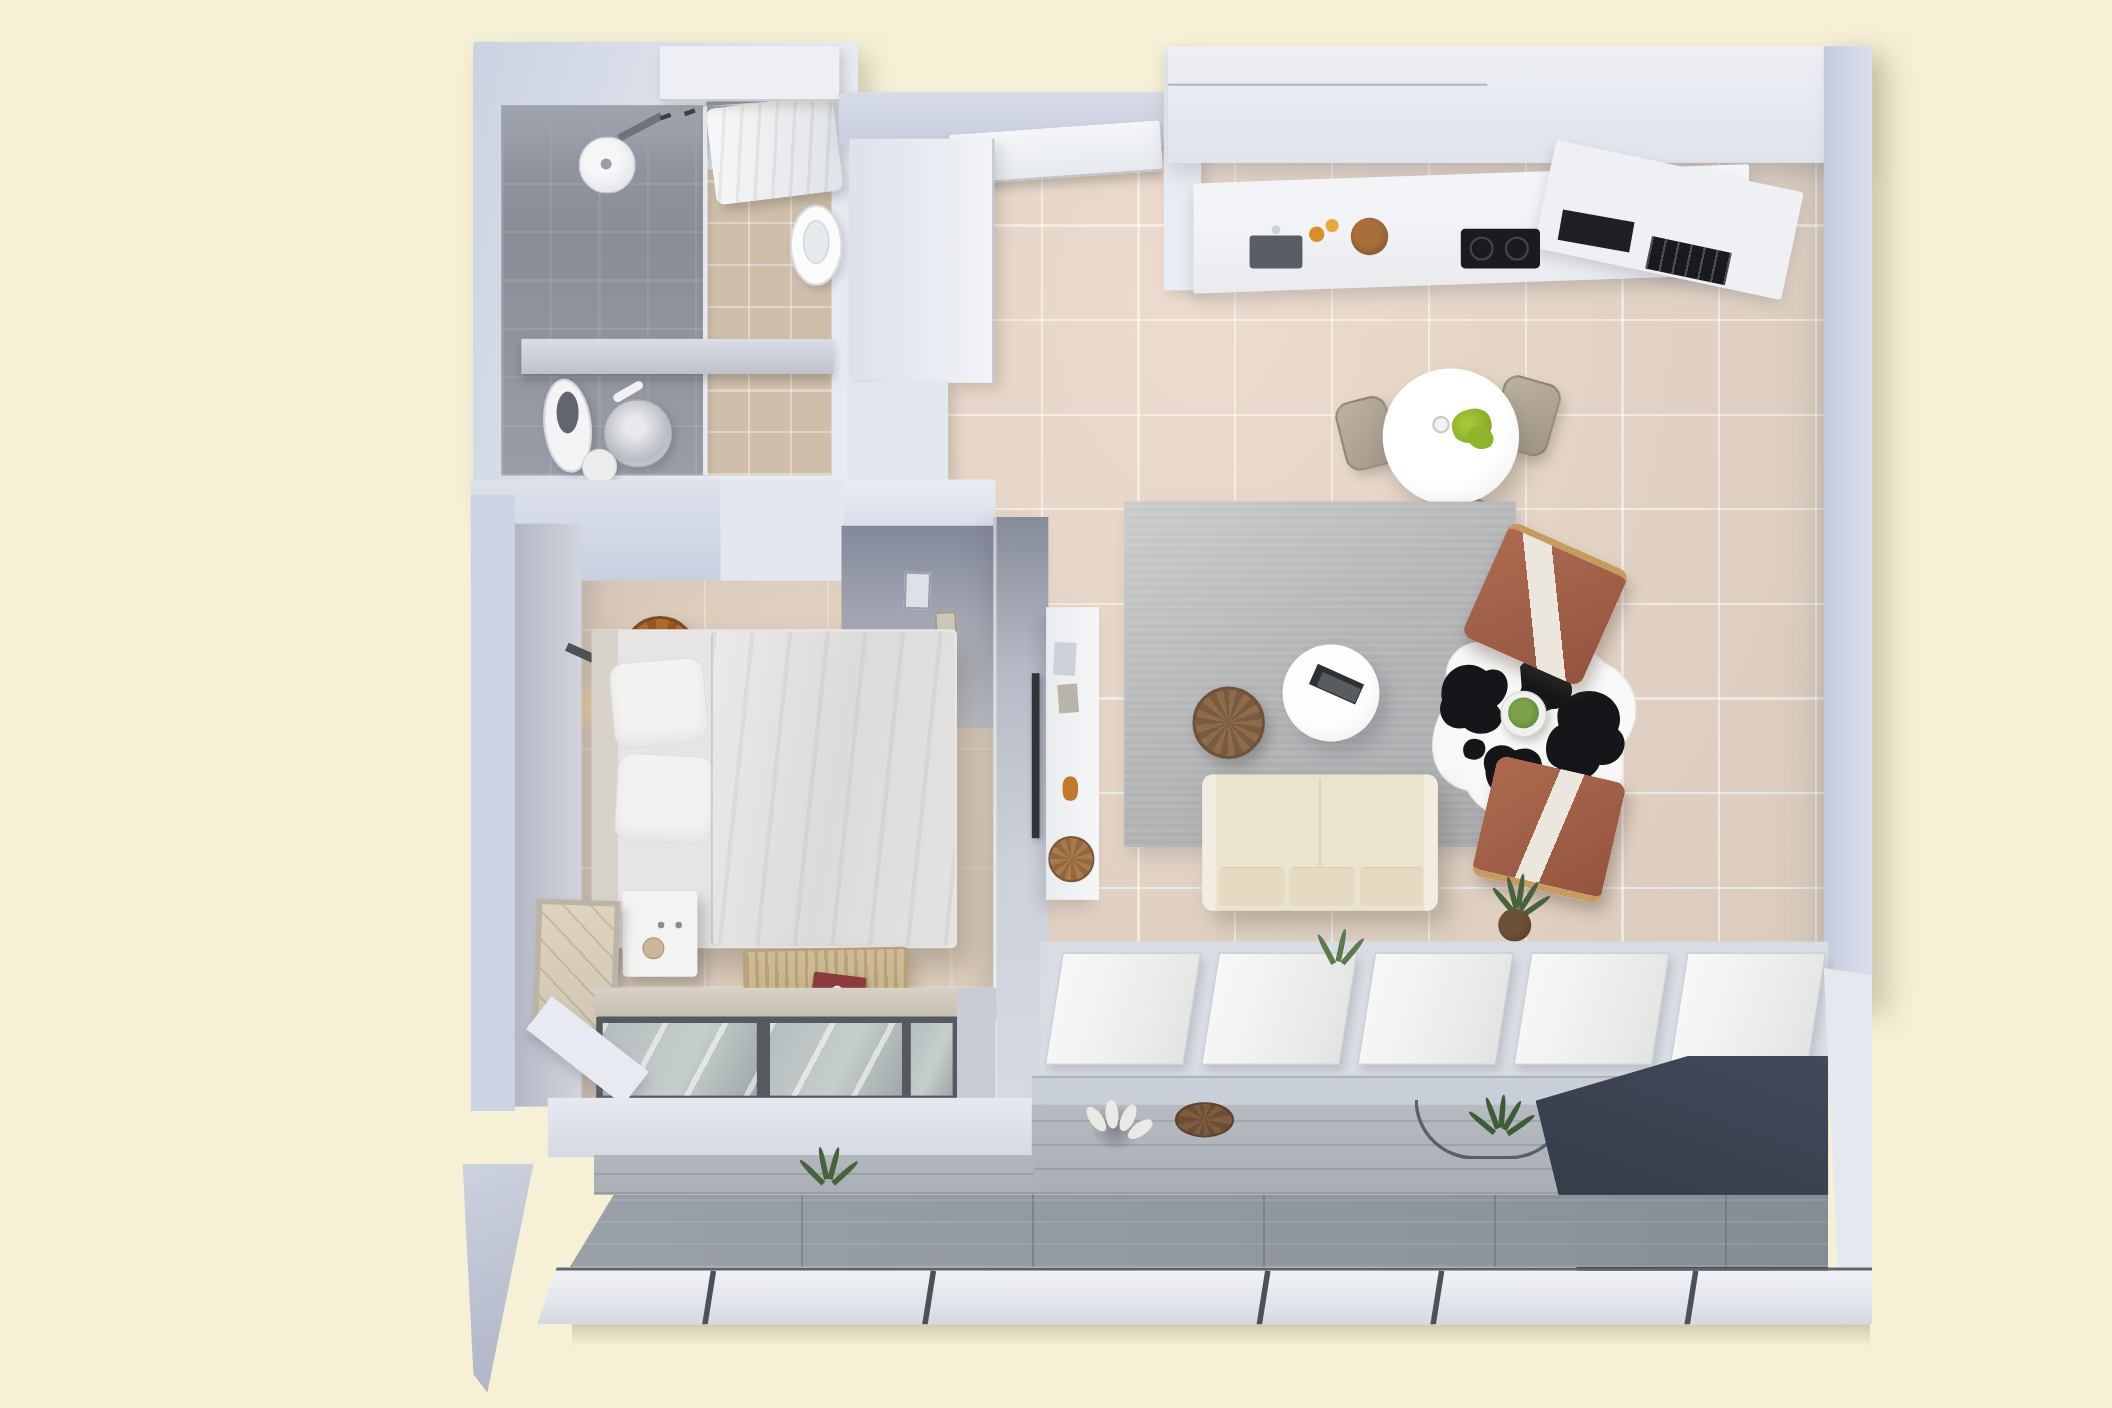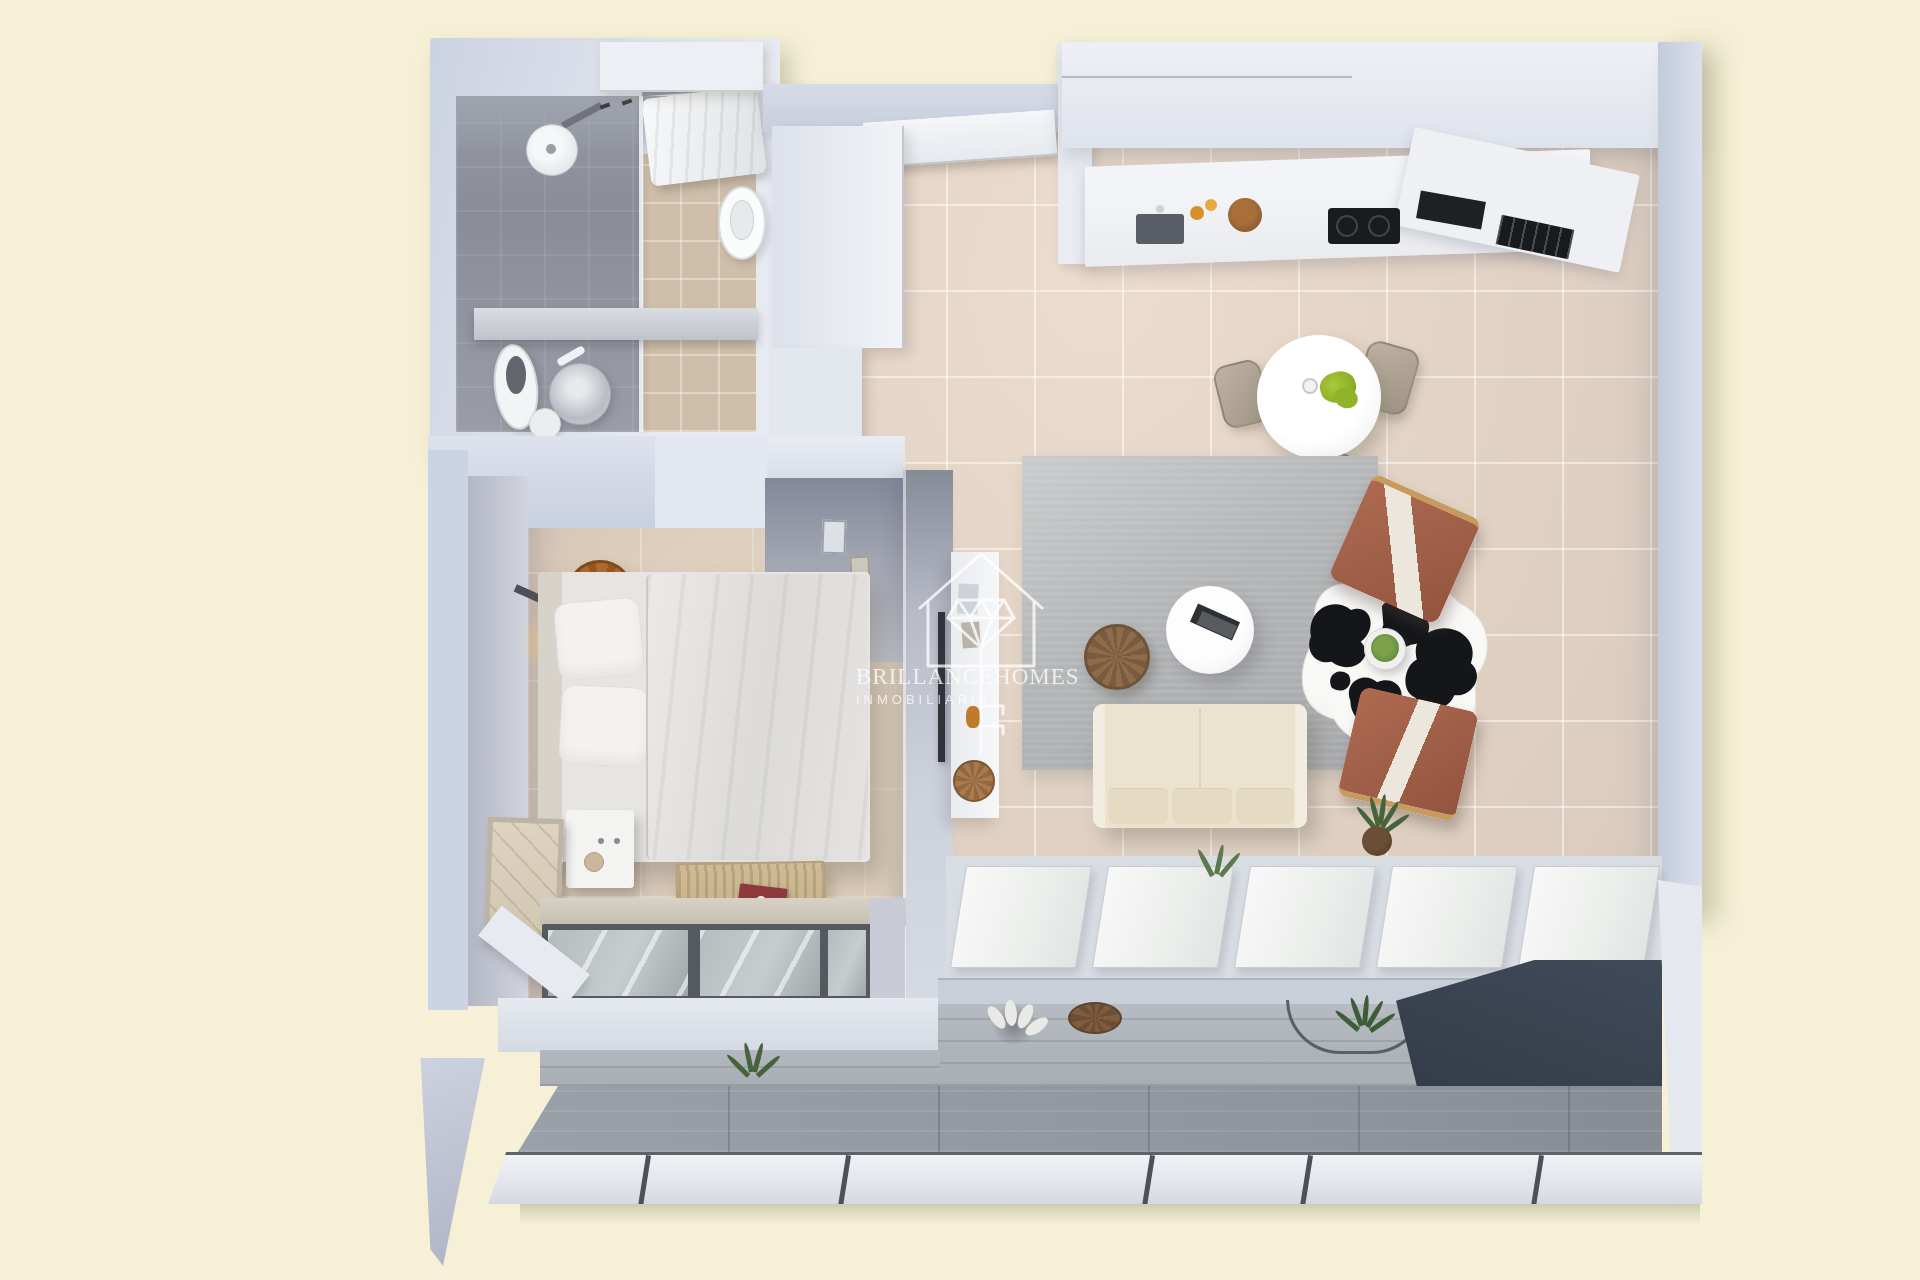--- a/index.html
+++ b/index.html
@@ -335,29 +335,14 @@
     <span class="post" style="left:658px"></span>
     <span class="post" style="left:816px"></span>
     <span class="post" style="left:1047px"></span>
   </div>
   <div class="abs" style="left:520px;top:1204px;width:1180px;height:20px;
        background:linear-gradient(180deg,rgba(120,118,90,.3),rgba(120,118,90,0))"></div>
   <div class="abs" style="left:415px;top:1058px;width:70px;height:208px;
        clip-path:polygon(8% 0,100% 0,40% 100%,22% 92%);
        background:linear-gradient(160deg,#ccd2e0,#aeb4c3)"></div>
 
-  <div class="abs" style="left:840px;top:540px;width:260px;height:240px;opacity:.85;pointer-events:none">
-    <svg style="position:absolute;left:78px;top:6px" width="126" height="212" viewBox="0 0 126 212" fill="none" stroke="rgba(255,255,255,.9)" stroke-width="3" stroke-linejoin="round" stroke-linecap="round">
-      <path d="M2,62 L63,8 L124,62"></path>
-      <path d="M10,56 V120 H116 V56"></path>
-      <path d="M40,54 H86 M40,54 L30,72 M86,54 L96,72 M30,72 H96 M40,54 L52,72 M86,54 L74,72 M63,54 L52,72 M63,54 L74,72"></path>
-      <path d="M30,72 L63,102 L96,72 M52,72 L63,102 M74,72 L63,102"></path>
-      <path d="M63,102 V207"></path>
-      <path d="M63,160 H85 V168 M63,180 H85 V188"></path>
-    </svg>
-    <div class="wm-brand abs" style="left:16px;top:124px;width:210px">
-      <span>BRILLANCE</span>
-      <span>HOMES</span>
-    </div>
-    <div class="wm-sub abs" style="left:16px;top:152px">INMOBILIARIA</div>
-  </div>
 
 </div>
 
 </body></html>

